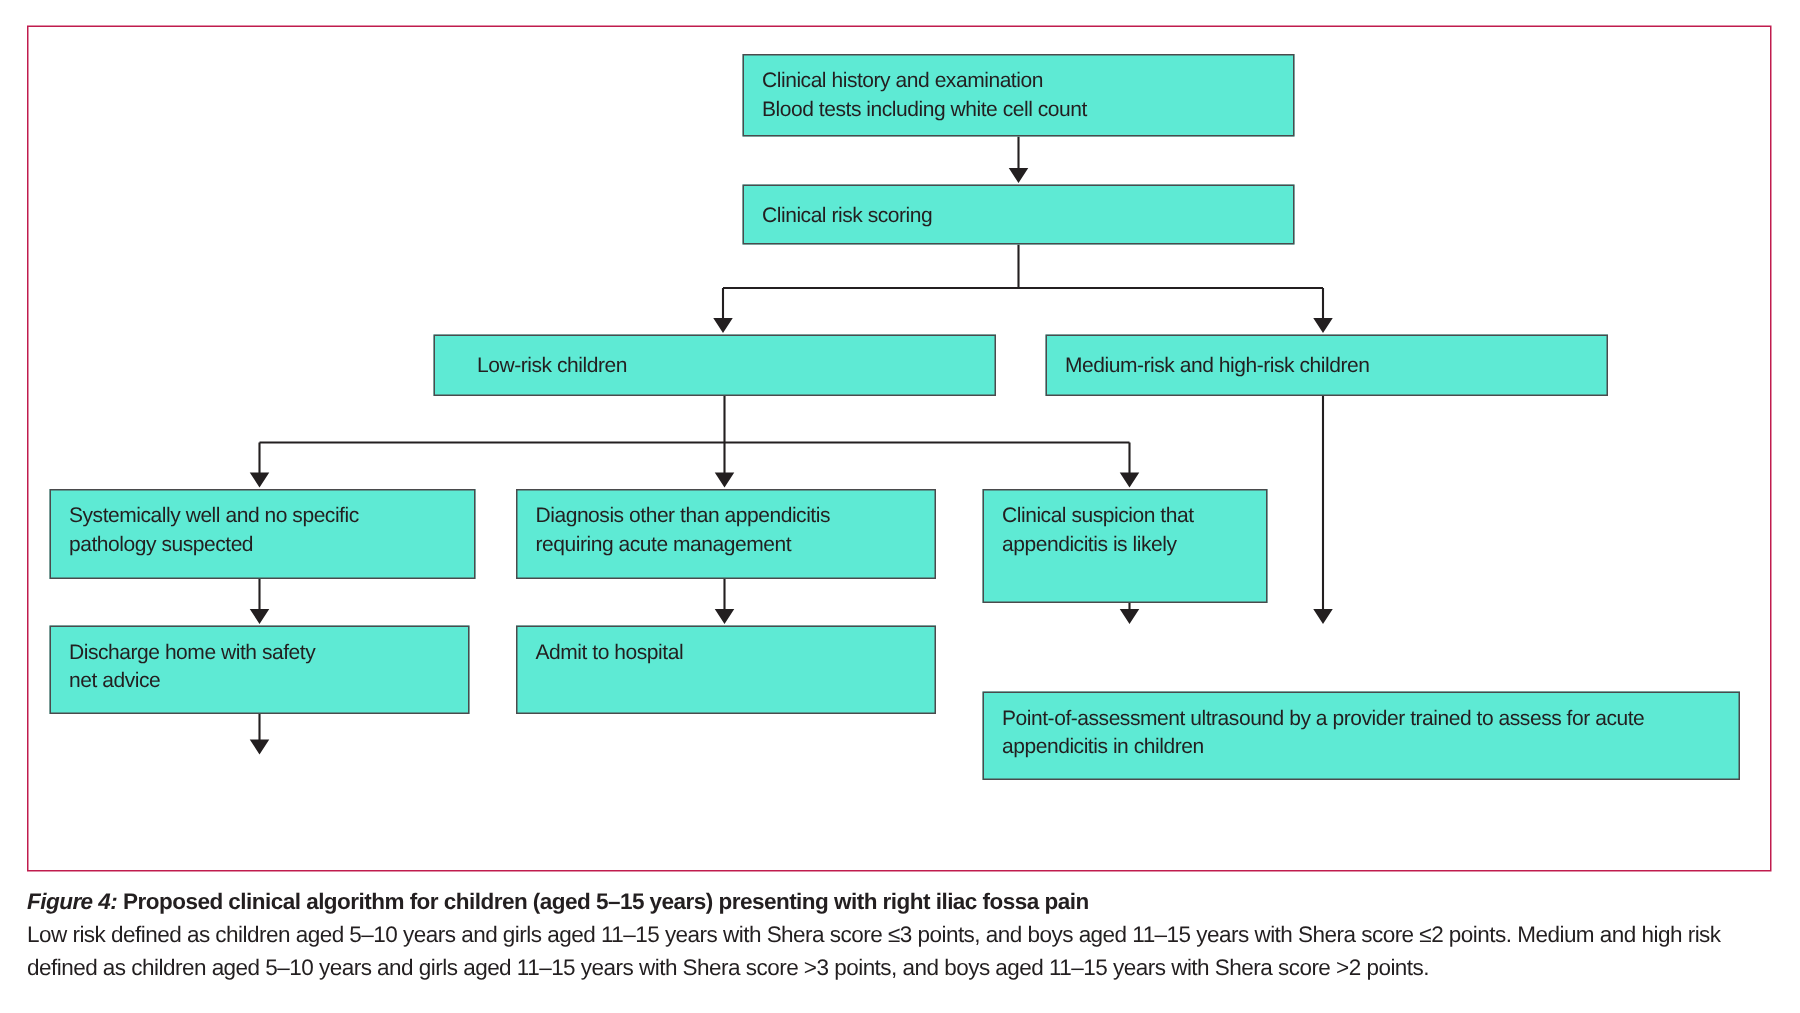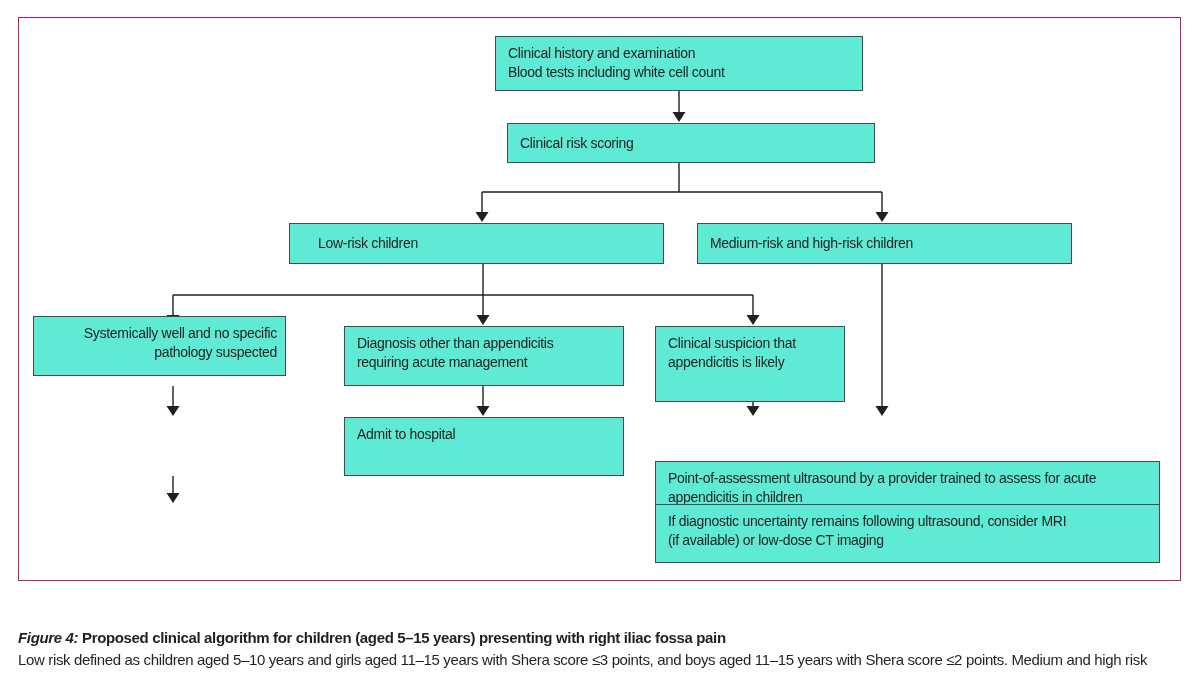--- a/index.html
+++ b/index.html
@@ -36,24 +36,24 @@
     line-height: 19px;
     white-space: pre-line;
     padding: 7px 8px 0 12px;
     color: var(--text-color, #231f20);
   }
   .node.single-center {
     padding-top: 10px;
   }
   
   #n-history   { left: 495px; top: 36px;  width: 368px; height: 55px; }
-  #n-risk      { left: 495px; top: 123px; width: 368px; height: 40px; margin-left: 12px; }
+  #n-risk      { left: 495px; top: 123px; width: 368px; height: 40px; }
   #n-lowrisk   { left: 289px; top: 223px; width: 375px; height: 41px; padding-left: 28px; }
   #n-medrisk   { left: 697px; top: 223px; width: 375px; height: 41px; }
-  #n-syswell   { left: 33px;  top: 316px; width: 253px; height: 60px; text-align: right; }
+  #n-syswell   { left: 33px;  top: 326px; width: 284px; height: 60px; }
   #n-othdiag   { left: 344px; top: 326px; width: 280px; height: 60px; }
   #n-suspicion { left: 655px; top: 326px; width: 190px; height: 76px; }
   #n-discharge { left: 33px;  top: 417px; width: 280px; height: 59px; }
   #n-admit     { left: 344px; top: 417px; width: 280px; height: 59px; }
   #n-ultra     { left: 655px; top: 417px; width: 505px; height: 59px; margin-top: 44px; }
   #n-ambclinic { left: 33px;  top: 504px; width: 280px; height: 59px; }
   #n-imaging   { left: 655px; top: 504px; width: 505px; height: 59px; }
 
   .connector-svg {
     position: absolute;
@@ -64,21 +64,21 @@
   }
   .caption {
     position: absolute;
     left: 18px;
     top: 591px;
     width: 1166px;
     font-size: 15px;
     letter-spacing: -0.35px;
     line-height: 22px;
   }
-  .caption .cap-head { font-weight: bold; margin-top: 36px; }
+  .caption .cap-head { font-weight: bold; }
   .caption .cap-label { font-style: italic; font-weight: bold; }
   .caption .cap-body { font-weight: normal; }
 </style>
 </head>
 <body>
 
 <div class="canvas">
 
   <div class="frame"></div>
 
@@ -117,24 +117,24 @@
 Blood tests including white cell count</div>
   <div class="node single-center" id="n-risk">Clinical risk scoring</div>
   <div class="node single-center" id="n-lowrisk">Low-risk children</div>
   <div class="node single-center" id="n-medrisk">Medium-risk and high-risk children</div>
   <div class="node" id="n-syswell">Systemically well and no specific
 pathology suspected</div>
   <div class="node" id="n-othdiag">Diagnosis other than appendicitis
 requiring acute management</div>
   <div class="node" id="n-suspicion">Clinical suspicion that
 appendicitis is likely</div>
+  <div class="node" id="n-discharge">Discharge home with safety
+net advice</div>
   <div class="node" id="n-admit">Admit to hospital</div>
   <div class="node" id="n-ultra">Point-of-assessment ultrasound by a provider trained to assess for acute
 appendicitis in children</div>
-  <div class="node" id="n-imaging">If diagnostic uncertainty remains following ultrasound, consider MRI
-(if available) or low-dose CT imaging</div>
 
   <div class="caption">
     <div class="cap-head"><span class="cap-label">Figure 4:</span><span> Proposed clinical algorithm for children (aged 5–15 years) presenting with right iliac fossa pain</span></div>
     <div class="cap-body">Low risk defined as children aged 5–10 years and girls aged 11–15 years with Shera score ≤3 points, and boys aged 11–15 years with Shera score ≤2 points. Medium and high risk defined as children aged 5–10 years and girls aged 11–15 years with Shera score &gt;3 points, and boys aged 11–15 years with Shera score &gt;2 points.</div>
   </div>
 
 </div>
 
 </body></html>

